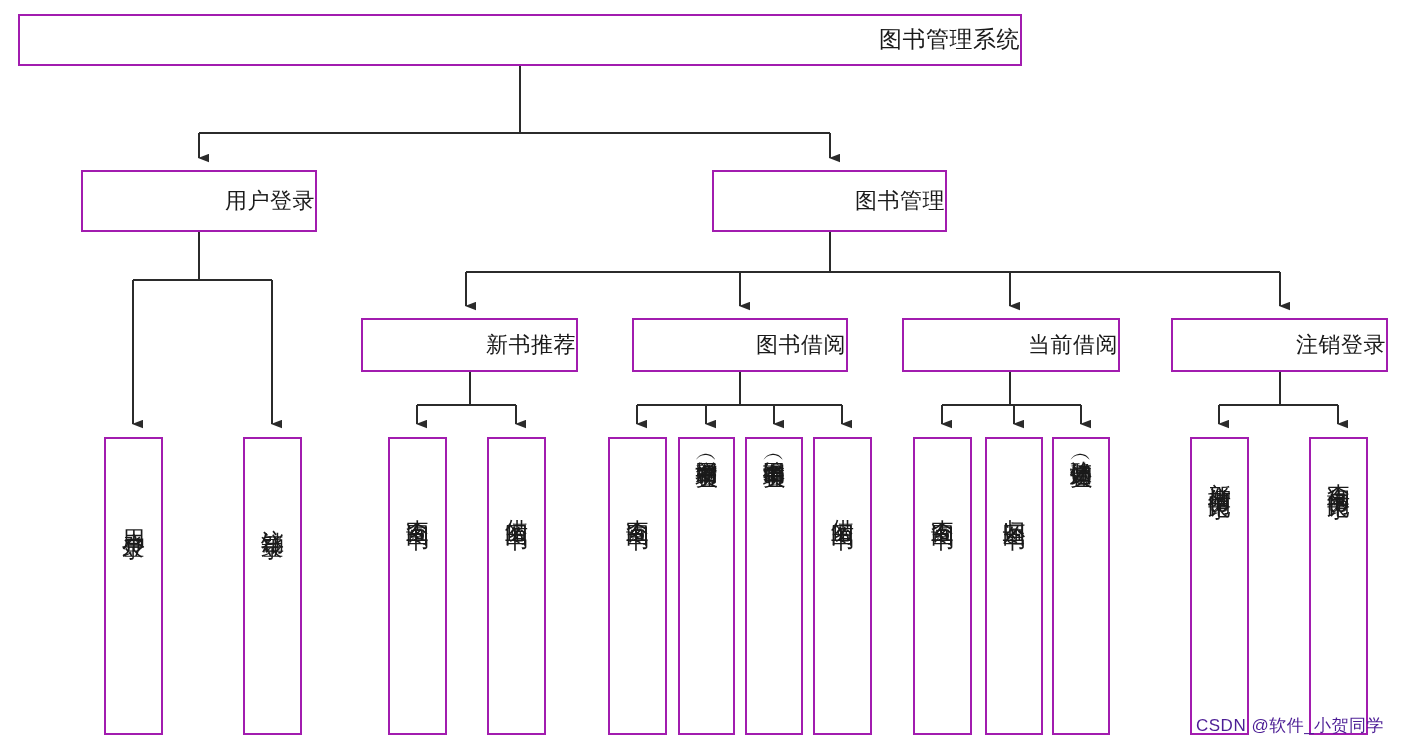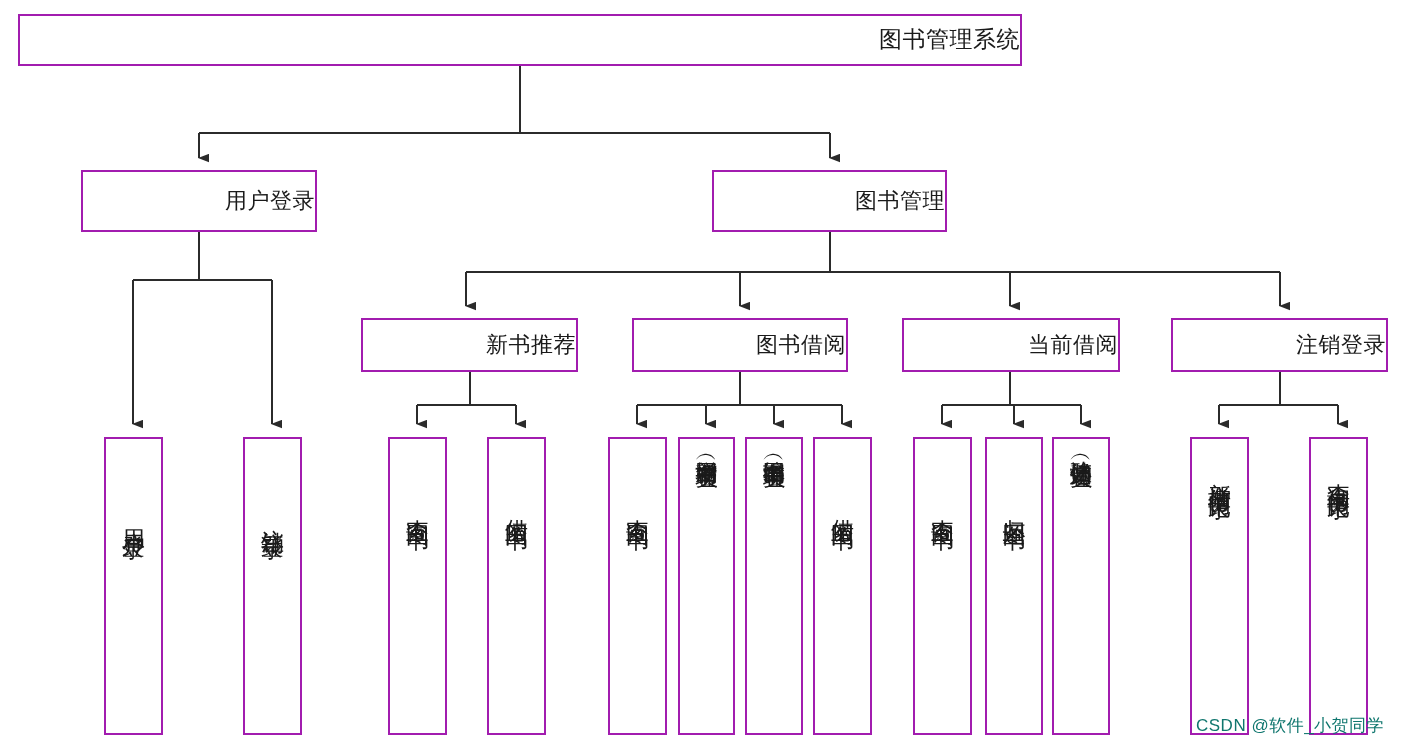--- a/index.html
+++ b/index.html
@@ -59,21 +59,21 @@
     letter-spacing: 3px;
     white-space: nowrap;
     margin: 0 auto;
   }
   .node.root .label {
     font-size: 23px;
   }
   .watermark {
     position: absolute;
     font-size: 17px;
-    color: #0f766e;
+    color: #4c1d95;
     white-space: nowrap;
     z-index: 5;
     letter-spacing: 0.5px;
   }
 </style>
 </head>
 <body>
 
 <div id="diagram-root">
 

